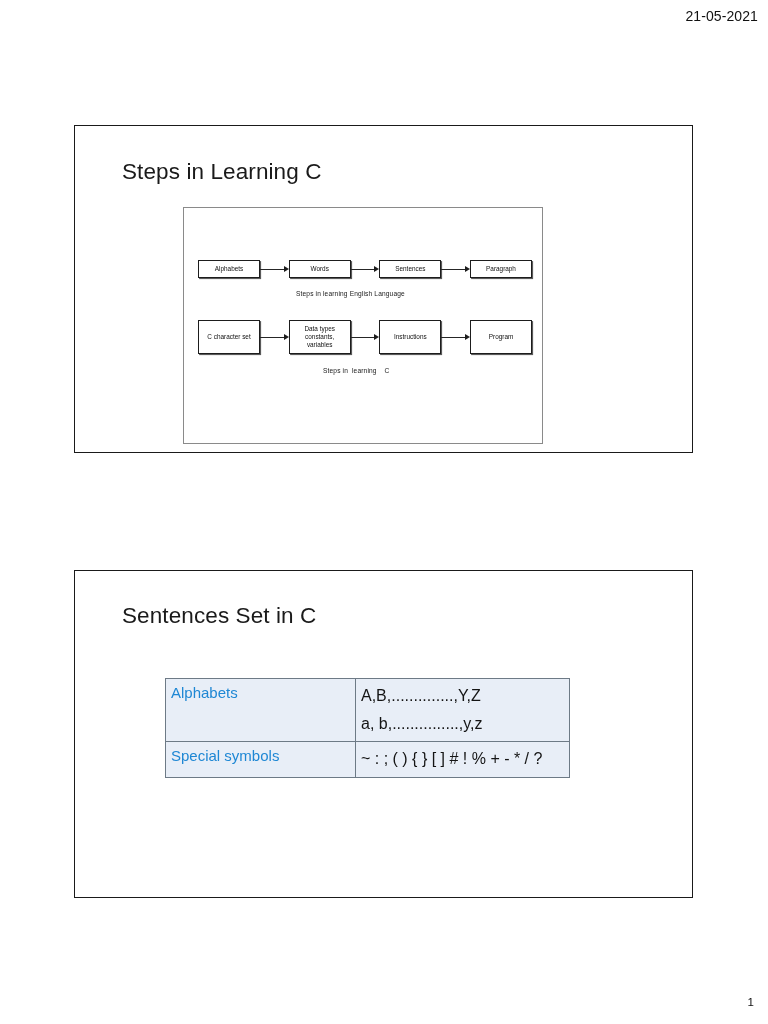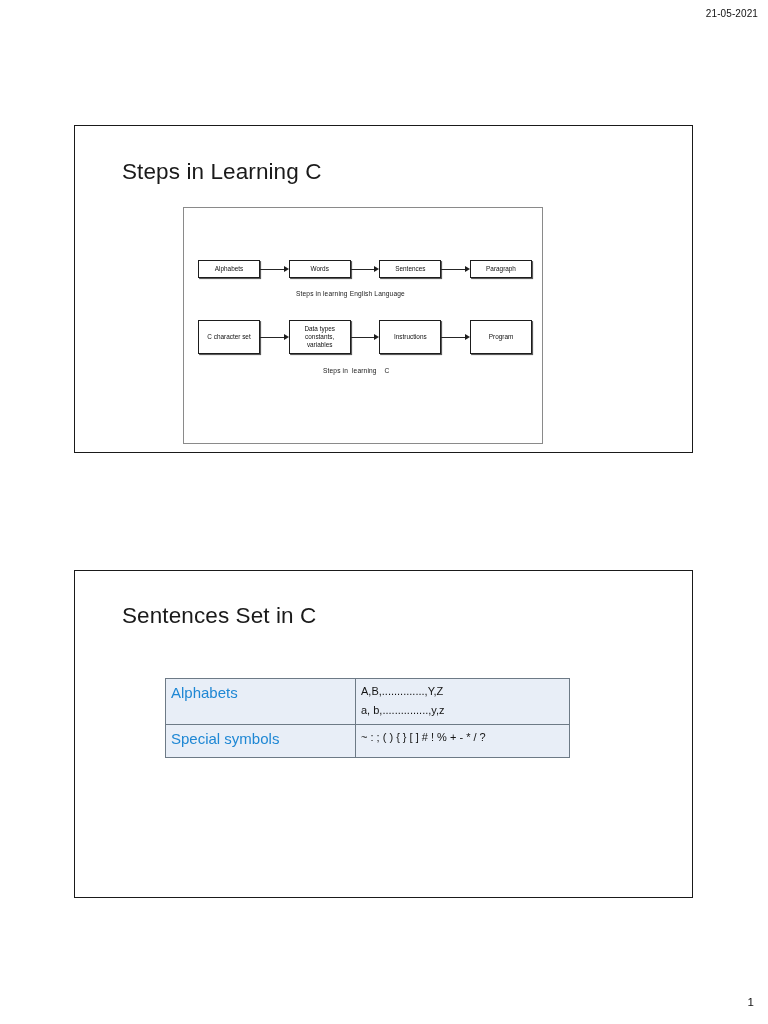--- a/index.html
+++ b/index.html
@@ -14,21 +14,21 @@
     font-family: "Liberation Sans", sans-serif;
     color: #000000;
     overflow: hidden;
   }
 
   
   .page-date {
     position: absolute;
     top: 8px;
     right: 10px;
-    font-size: 10px;
+    font-size: 14px;
     letter-spacing: 0.1px;
     color: #111111;
     font-family: "Liberation Sans", sans-serif;
   }
   .page-number {
     position: absolute;
     bottom: 16px;
     right: 14px;
     font-size: 11.5px;
     color: #111111;
@@ -158,21 +158,21 @@
   }
   .charset-table td.key-cell {
     width: 190px;
     color: #1e87d4;
     font-size: 15px;
     line-height: 1.25;
     padding-top: 5px;
   }
   .charset-table td.val-cell {
     color: #141414;
-    font-size: 11px;
+    font-size: 16px;
     line-height: 1.72;
     padding-top: 3px;
   }
   .charset-table tr.row-alphabets td { height: 44px; }
   .charset-table tr.row-digits td { height: 24px; }
   .charset-table tr.row-special td { height: 33px; margin-left: 31px; }
   .val-line { display: block; white-space: pre; }
 </style>
 </head>
 <body>

